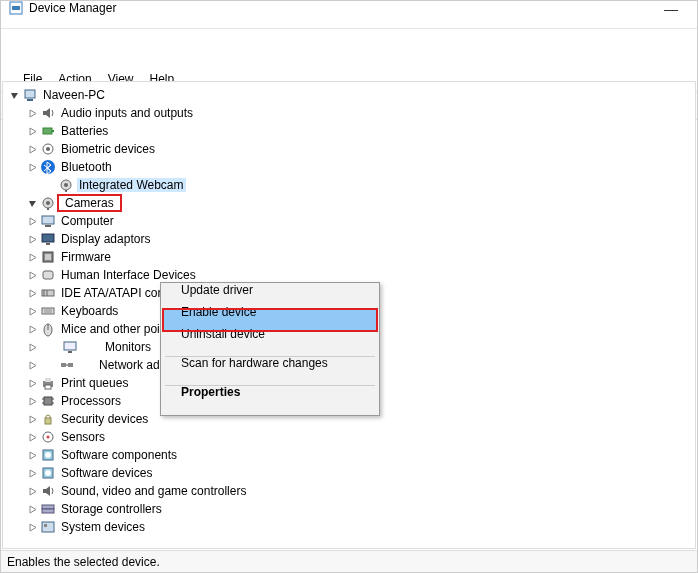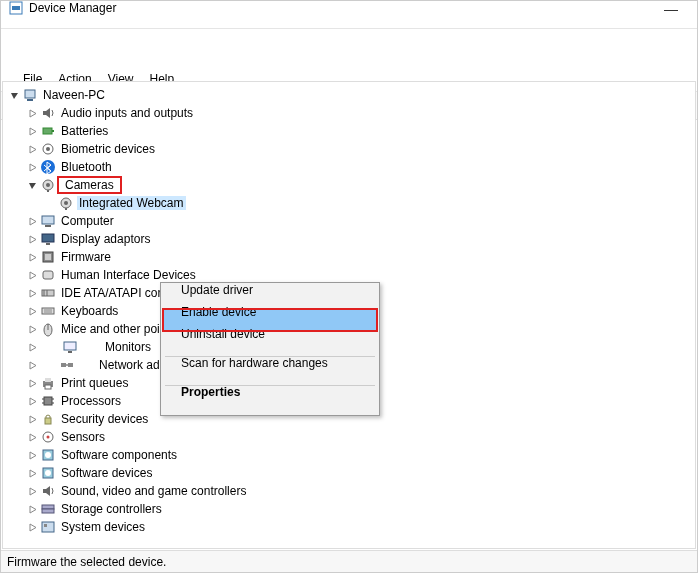--- a/index.html
+++ b/index.html
@@ -260,45 +260,45 @@
           </svg>
         </span>
         <span class="ico">
           <svg width="16" height="16">
             <circle cx="8" cy="8" r="7" fill="#1a6ed8"></circle>
             <path d="M7 3 L11 6 L7 9 L11 12 L7 15 M7 3 V15 M4 6 L11 12 M4 12 L11 6" stroke="#fff" stroke-width="1" fill="none"></path>
           </svg>
         </span>
         <span class="lbl">Bluetooth</span>
       </div>
-      <div class="node" style="padding-left: 22px;">
-        <span class="exp">
-          <svg width="9" height="9">
-            <path d="M1 2 L8 2 L4 8 Z" fill="#444"></path>
-          </svg>
-        </span>
+      <div class="node selected" style="padding-left: 40px;">
+        <span class="exp"></span>
         <span class="ico">
           <svg width="16" height="16">
             <circle cx="8" cy="8" r="5" fill="#ddd" stroke="#666"></circle>
             <circle cx="8" cy="8" r="2" fill="#666"></circle>
             <rect x="7" y="13" width="2" height="2" fill="#666"></rect>
           </svg>
         </span>
-        <span class="lbl hl-red" style="padding: 0px 6px; margin-left: -2px;">Cameras</span>
-      </div>
-      <div class="node selected" style="padding-left: 40px;">
-        <span class="exp"></span>
+        <span class="lbl">Integrated Webcam</span>
+      </div>
+      <div class="node" style="padding-left: 22px;">
+        <span class="exp">
+          <svg width="9" height="9">
+            <path d="M1 2 L8 2 L4 8 Z" fill="#444"></path>
+          </svg>
+        </span>
         <span class="ico">
           <svg width="16" height="16">
             <circle cx="8" cy="8" r="5" fill="#ddd" stroke="#666"></circle>
             <circle cx="8" cy="8" r="2" fill="#666"></circle>
             <rect x="7" y="13" width="2" height="2" fill="#666"></rect>
           </svg>
         </span>
-        <span class="lbl">Integrated Webcam</span>
+        <span class="lbl hl-red" style="padding: 0px 6px; margin-left: -2px;">Cameras</span>
       </div>
       <div class="node" style="padding-left: 22px;">
         <span class="exp">
           <svg width="9" height="9">
             <path d="M2 1 L8 4.5 L2 8 Z" fill="none" stroke="#888"></path>
           </svg>
         </span>
         <span class="ico">
           <svg width="16" height="16">
             <rect x="2" y="3" width="12" height="8" fill="#cde" stroke="#468"></rect>
@@ -558,14 +558,14 @@
     <div class="cm-item highlight">Enable device</div>
     <div class="cm-item">Uninstall device</div>
     <div class="cm-sep"></div>
     <div class="cm-item">Scan for hardware changes</div>
     <div class="cm-sep"></div>
     <div class="cm-item bold">Properties</div>
   </div>
 </div>
 
 <div class="status-bar">
-  <span>Firmware the selected device.</span>
+  <span>Enables the selected device.</span>
 </div>
 
 </body></html>

